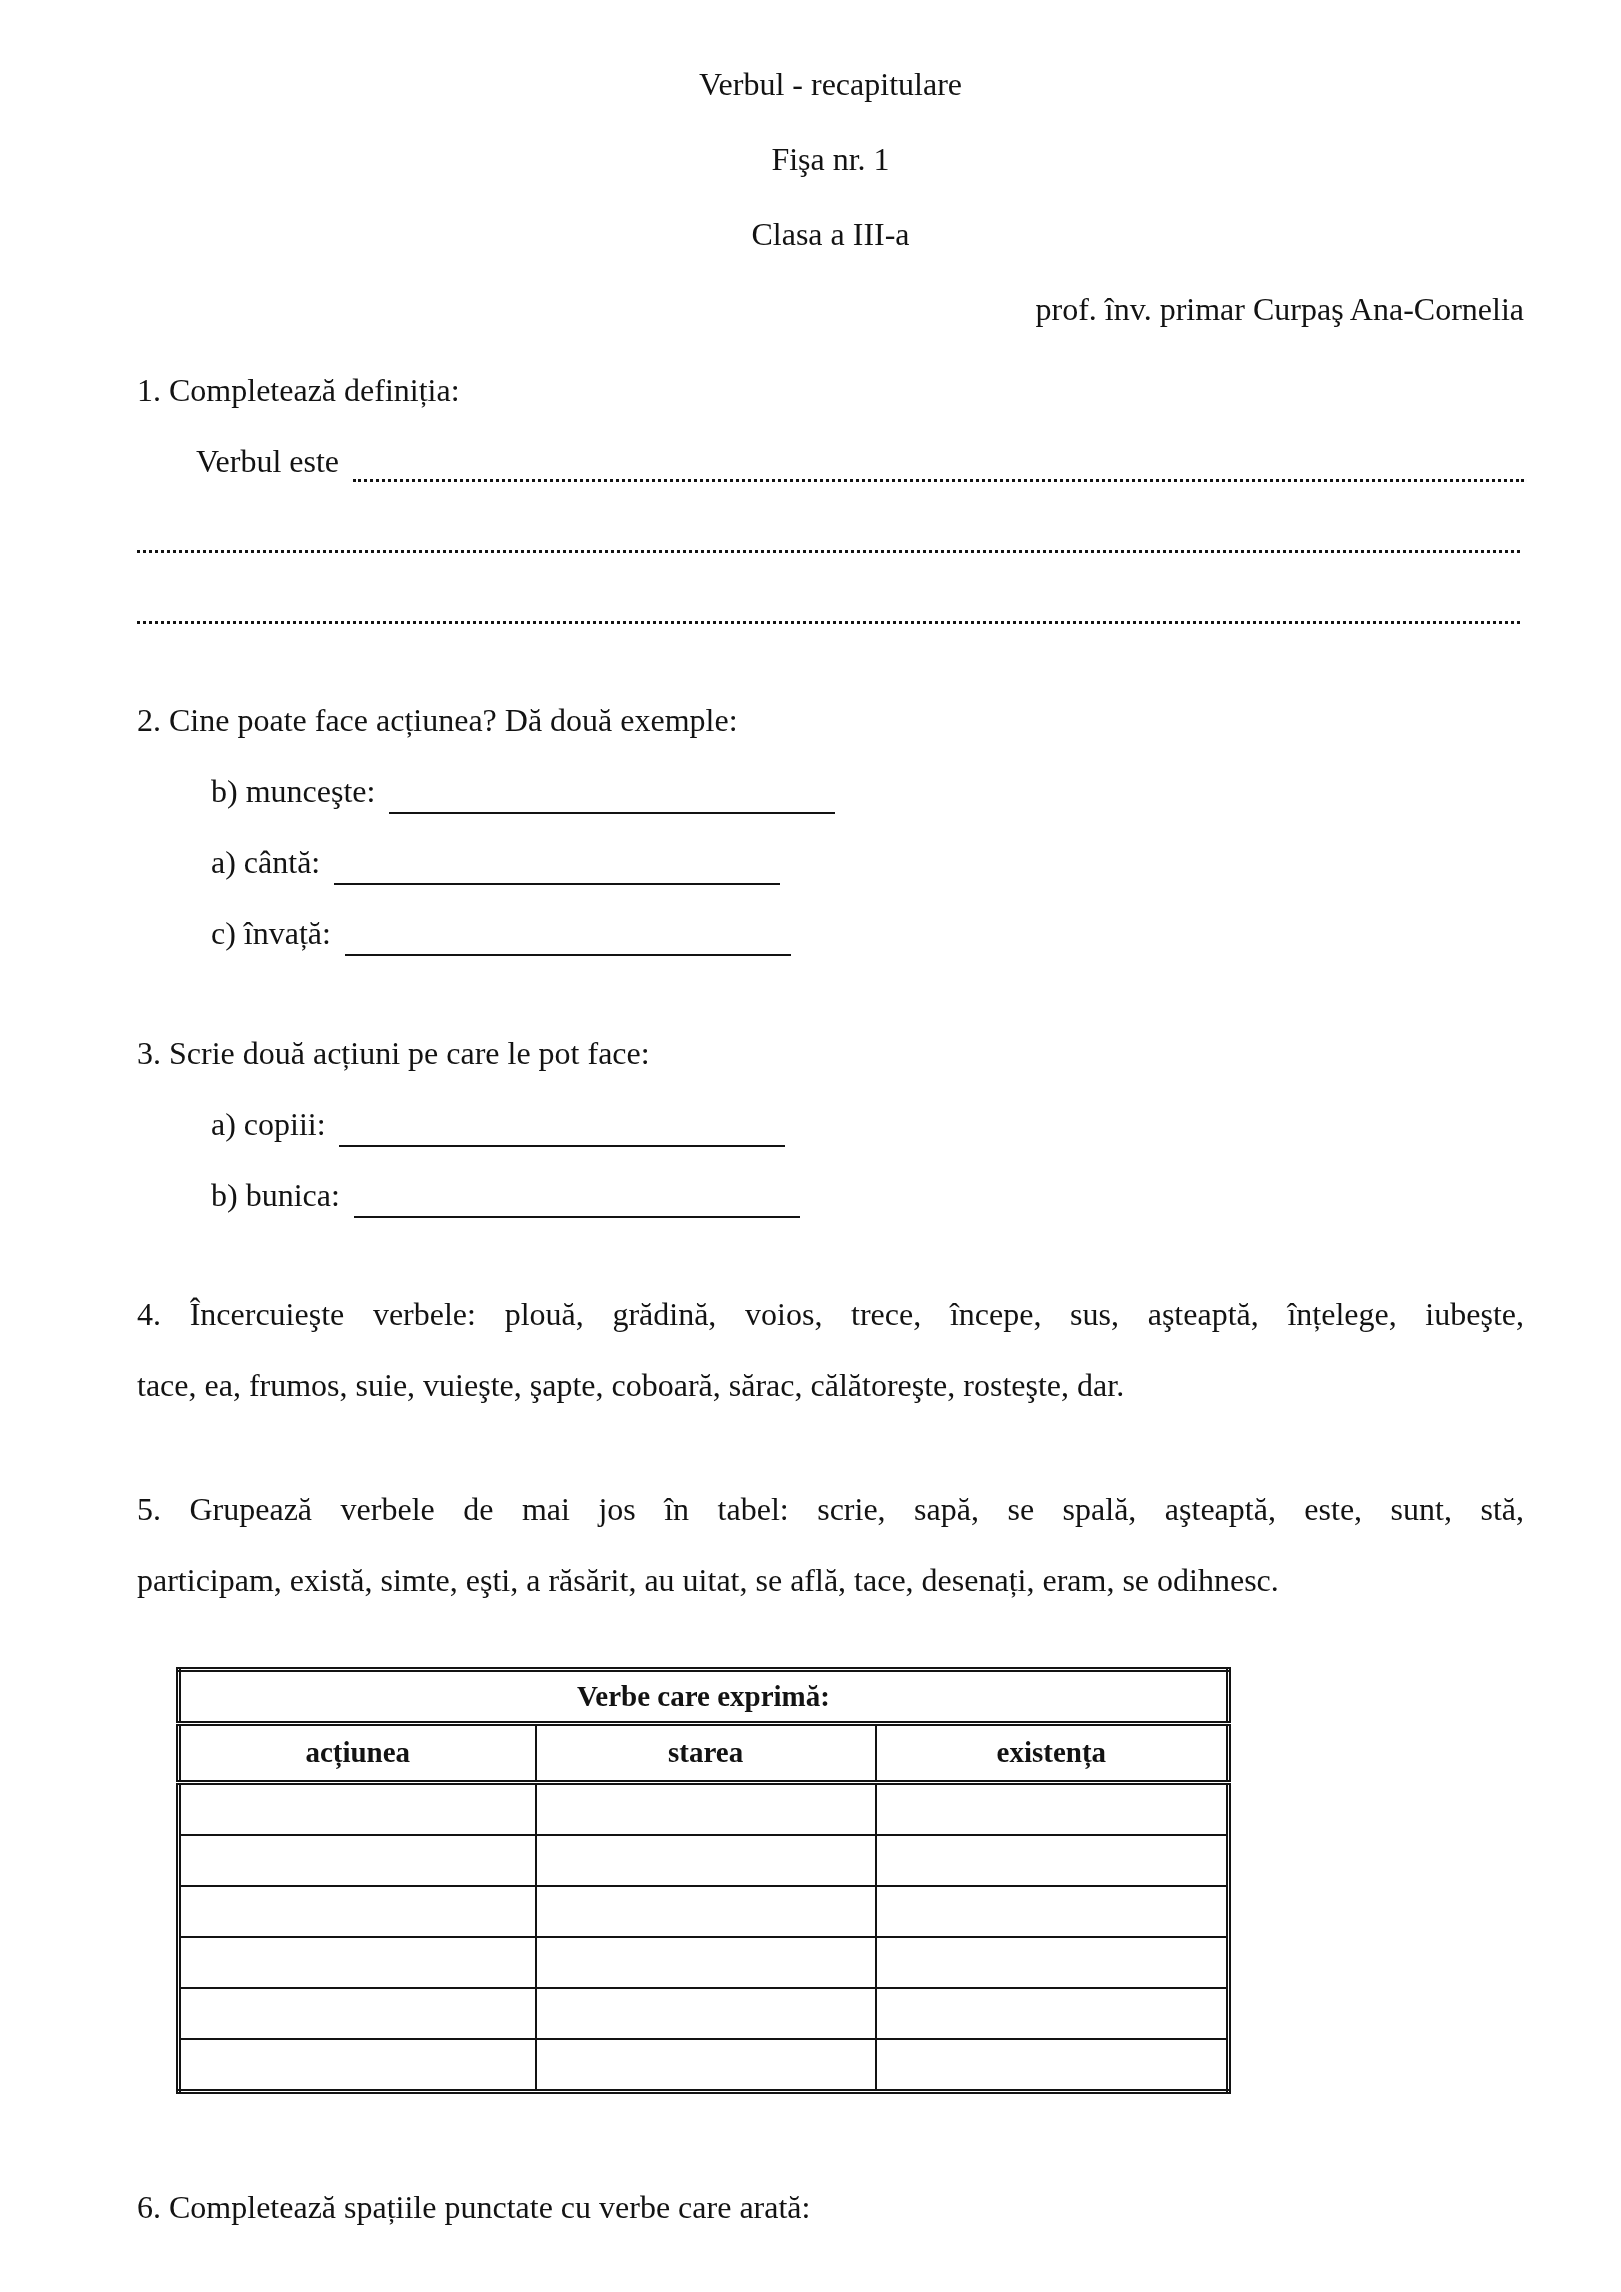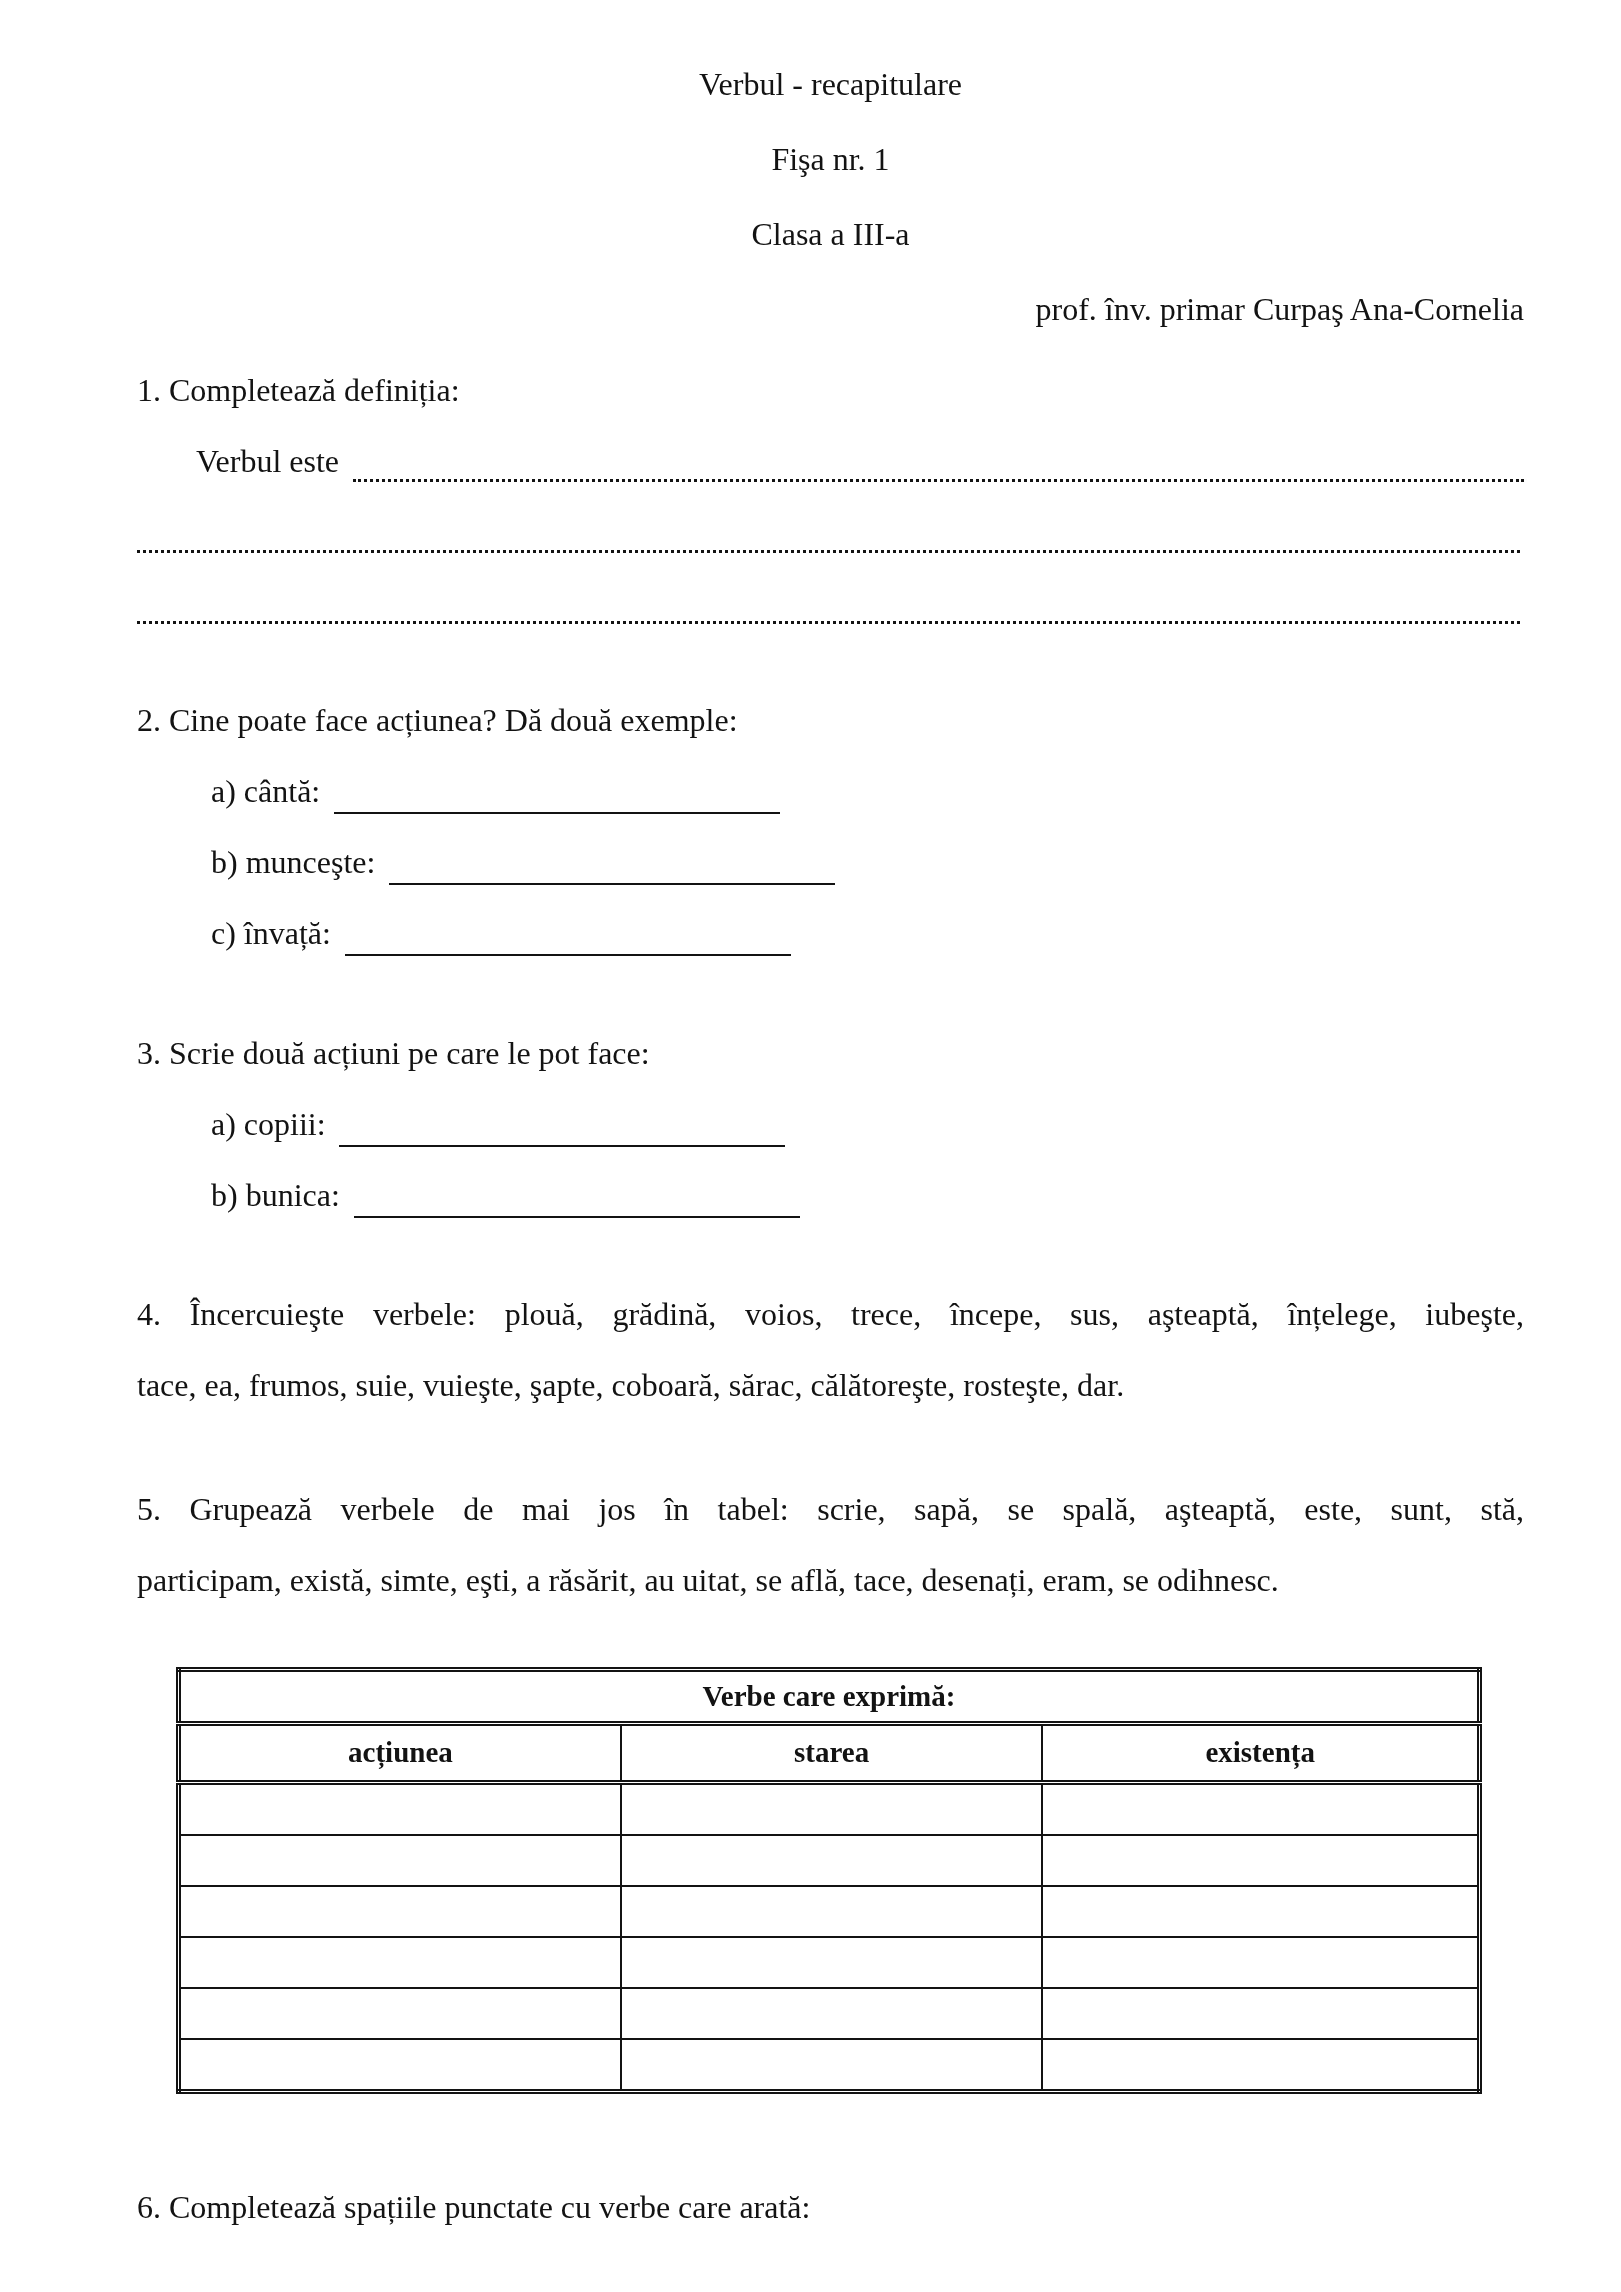--- a/index.html
+++ b/index.html
@@ -94,21 +94,21 @@
   }
   .lline {
     line-height: 71px;
     text-align: left;
   }
 
   
   .tblwrap { margin-top: 51px; margin-left: 39px; }
   table.verbs {
     border-collapse: collapse;
-    width: 1306px;
+    width: 1055px;
     table-layout: fixed;
     border: 5.9px double #131313;
   }
   table.verbs th, table.verbs td {
     border: 2.9px solid #131313;
     padding: 0;
   }
   table.verbs th {
     font-weight: bold;
     font-size: 29px;
@@ -147,25 +147,25 @@
       <span class="lead-label">Verbul este</span>
       <span class="dotfill"></span>
     </div>
     <div class="dotrow"></div>
     <div class="dotrow"></div>
   </section>
 
   <section class="ex2">
     <div class="para">2. Cine poate face acțiunea? Dă două exemple:</div>
     <div class="item-row">
+      <span class="item-label">b) munceşte:</span>
+      <span class="blank"></span>
+    </div>
+    <div class="item-row">
       <span class="item-label">a) cântă:</span>
-      <span class="blank"></span>
-    </div>
-    <div class="item-row">
-      <span class="item-label">b) munceşte:</span>
       <span class="blank"></span>
     </div>
     <div class="item-row">
       <span class="item-label">c) învață:</span>
       <span class="blank"></span>
     </div>
   </section>
 
   <section class="ex3">
     <div class="para">3. Scrie două acțiuni pe care le pot face:</div>

